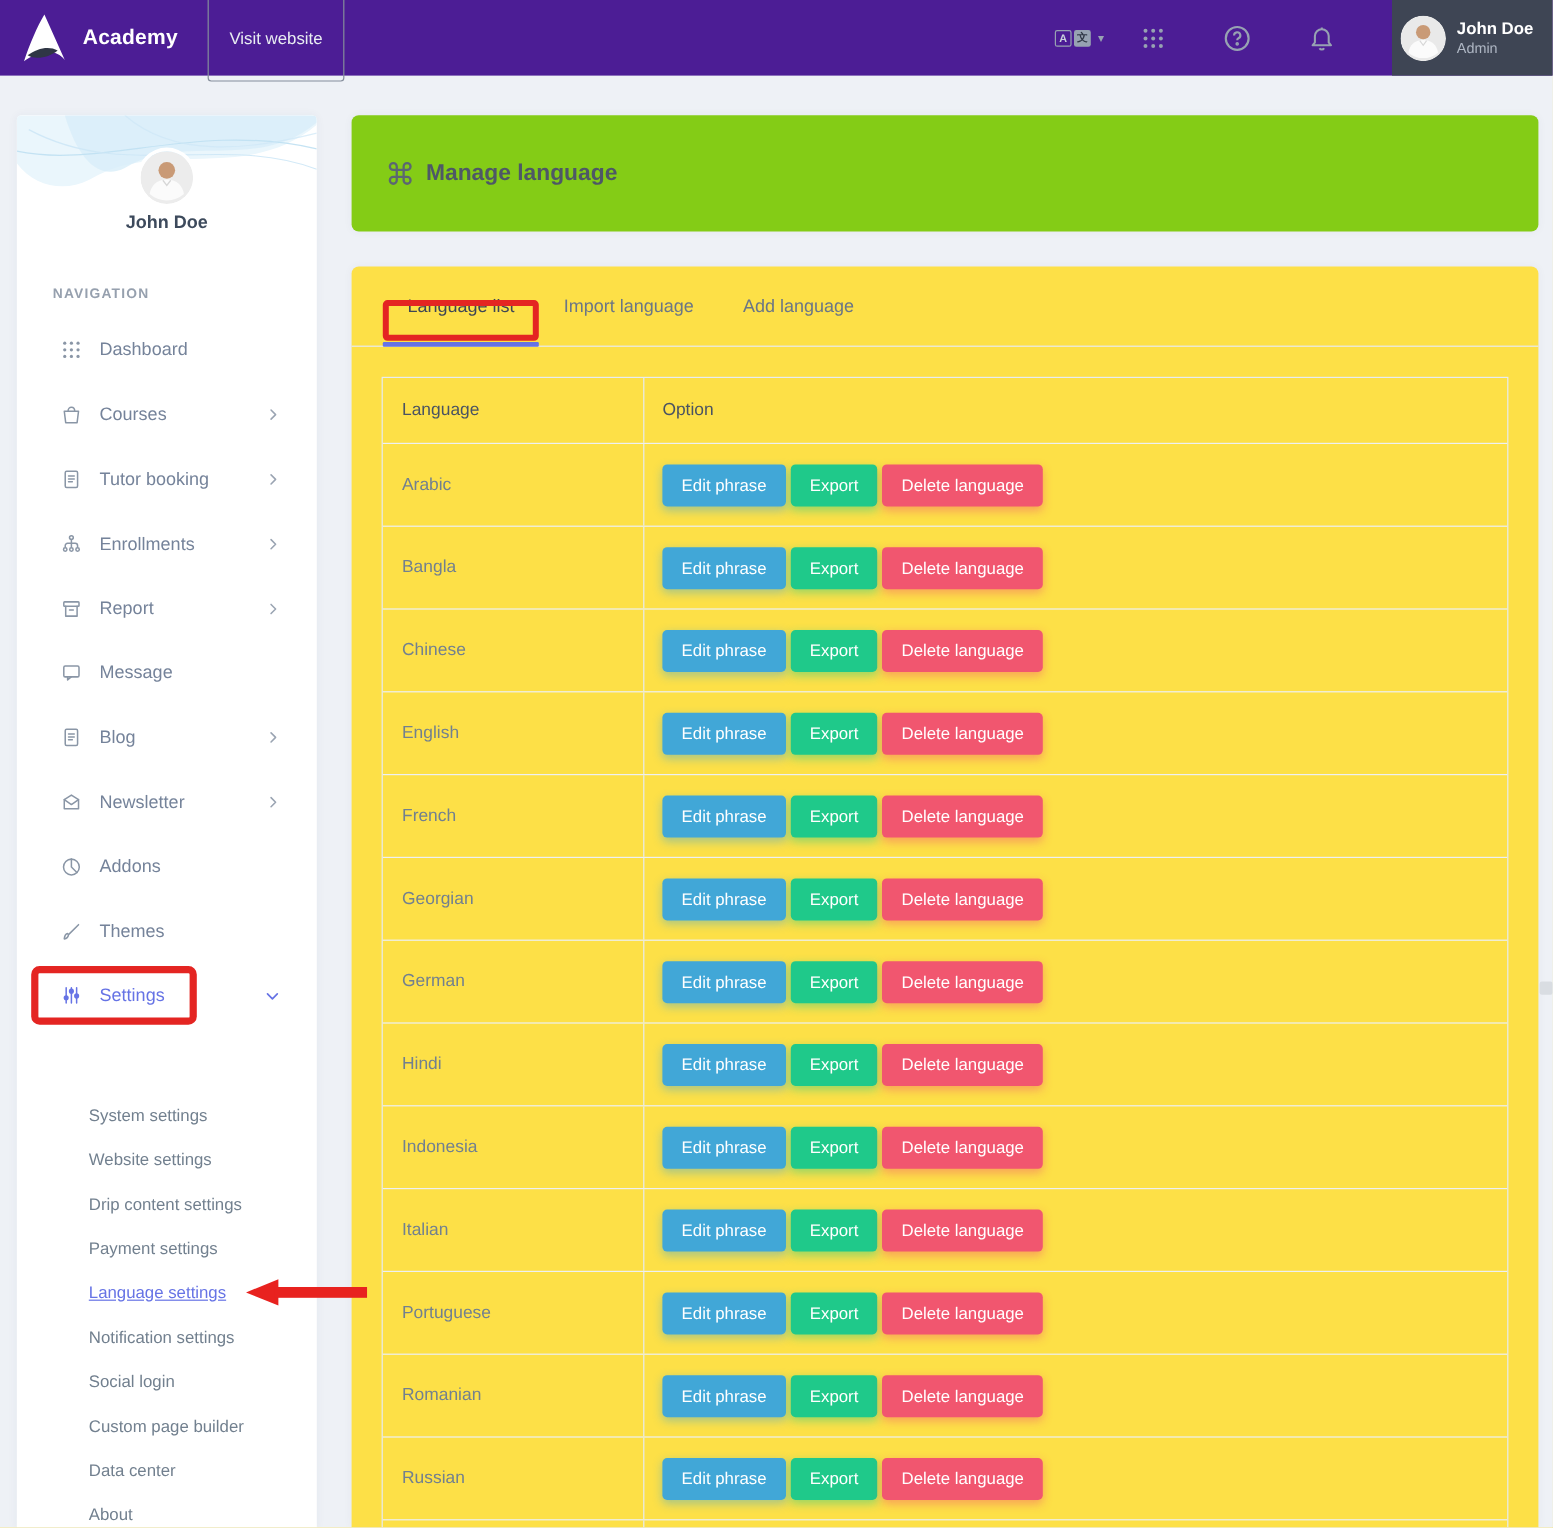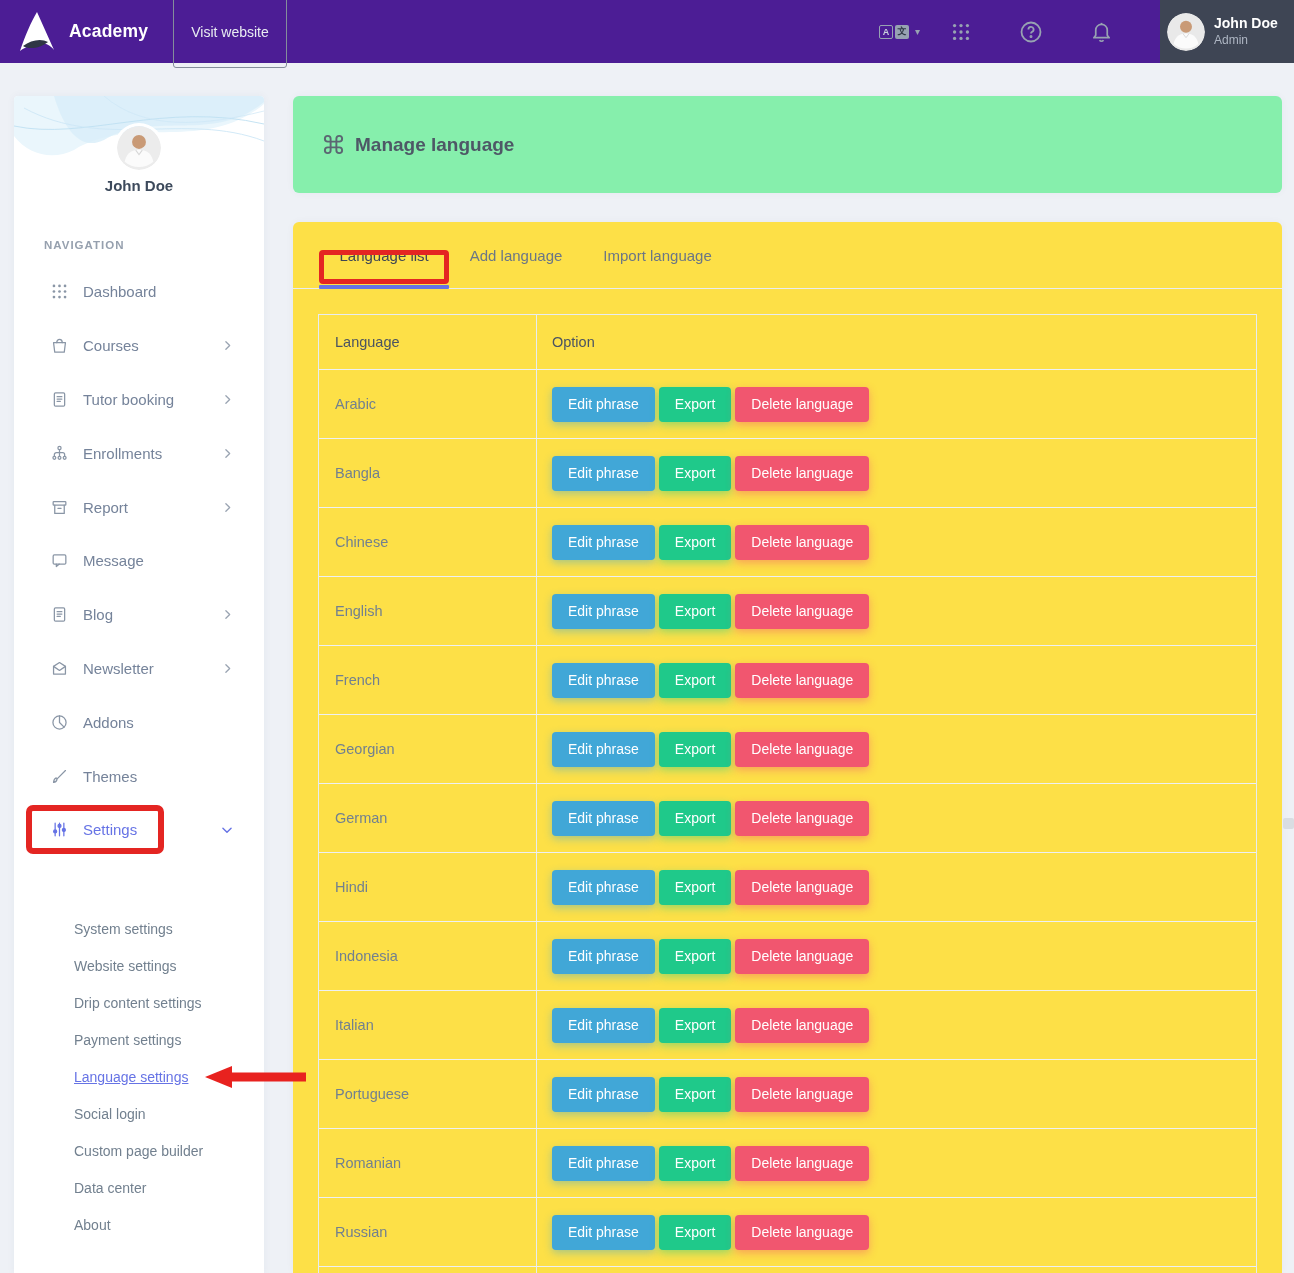--- a/index.html
+++ b/index.html
@@ -38,21 +38,21 @@
   .mi-chev { margin-left:auto; color:#9aa4b2; display:flex; }
   .menu-item.active .mi-label { color:#6673e5; }
   .menu-item.active .mi-chev { color:#6673e5; }
   .anno-settings-box { position:absolute; left:12px; top:2px; width:138px; height:49px; border:6px solid #e42522; border-radius:7px; pointer-events:none; z-index:5; }
   .submenu { position:absolute; top:814px; left:0; width:250px; }
   .submenu-item { position:relative; height:37px; display:flex; align-items:center; padding-left:60px; font-size:14px; color:#72808f; cursor:pointer; }
   .submenu-item.active { color:#6673e5;text-decoration:underline; }
   .arrow-anno { position:absolute; left:191px; top:50%; transform:translateY(-50%); width:101px; height:24px; pointer-events:none; z-index:6; }
 
   
-  .title-card { position:absolute; left:293px; top:96px; width:989px; height:97px; background:#86efac; border-radius:6px; box-shadow:0 0 8px rgba(40,60,90,.04); display:flex; align-items:center; padding-left:29px; z-index:5; }
+  .title-card { position:absolute; left:293px; top:96px; width:989px; height:97px; background:#84cc16; border-radius:6px; box-shadow:0 0 8px rgba(40,60,90,.04); display:flex; align-items:center; padding-left:29px; z-index:5; }
   .title-icon { display:flex; color:#5b6672; }
   .page-title { margin-left:10px; font-size:19px; font-weight:700; color:#4e5866; }
 
   .main-card { position:absolute; left:293px; top:222px; width:989px; height:1051px; background:#fde047; border-radius:6px 6px 0 0; box-shadow:0 0 8px rgba(40,60,90,.04); z-index:5; }
   .tabs-row { display:flex; align-items:stretch; height:67px; border-bottom:1px solid #e8ecf1; padding-left:26px; }
   .tab { position:relative; display:flex; align-items:center; padding:0 20.5px; font-size:15px; color:#6b7686; cursor:pointer; }
   .tab.active { color:#3e4655; }
   .tab-underline { position:absolute; left:0; right:0; bottom:-1px; height:4px; background:#6673e5; border-radius:1px; }
   .anno-tab-box { position:absolute; left:0; top:28px; width:100%; height:34px; border:5px solid #e42522; border-radius:4px; pointer-events:none; z-index:5; }
 
@@ -322,20 +322,23 @@
         <div class="submenu-item active">
           <span>Language settings</span>
           <span class="arrow-anno">
       <svg width="101" height="24" viewBox="0 0 101 24">
               <polygon points="0,12 27,1 27,23" fill="#e8221f"></polygon>
               <rect x="24" y="7.5" width="77" height="9" fill="#e8221f"></rect>
             </svg>
     </span>
         </div>
         <div class="submenu-item">
+          <span>Notification settings</span>
+        </div>
+        <div class="submenu-item">
           <span>Social login</span>
         </div>
         <div class="submenu-item">
           <span>Custom page builder</span>
         </div>
         <div class="submenu-item">
           <span>Data center</span>
         </div>
         <div class="submenu-item">
           <span>About</span>
@@ -353,24 +356,24 @@
   </div>
 
   <div class="main-card">
     <div class="tabs-row" id="tabs">
         <div class="tab active">
           <span>Language list</span>
           <span class="tab-underline"></span>
           <span class="anno-tab-box"></span>
         </div>
         <div class="tab">
+          <span>Import language</span>
+        </div>
+        <div class="tab">
           <span>Add language</span>
-        </div>
-        <div class="tab">
-          <span>Import language</span>
         </div>
       </div>
     <div class="lang-table">
       <div class="thead">
         <div class="th th-lang">Language</div>
         <div class="th th-opt">Option</div>
       </div>
       <div id="table-body">
           <div class="trow">
             <div class="cell-lang">Arabic</div>

